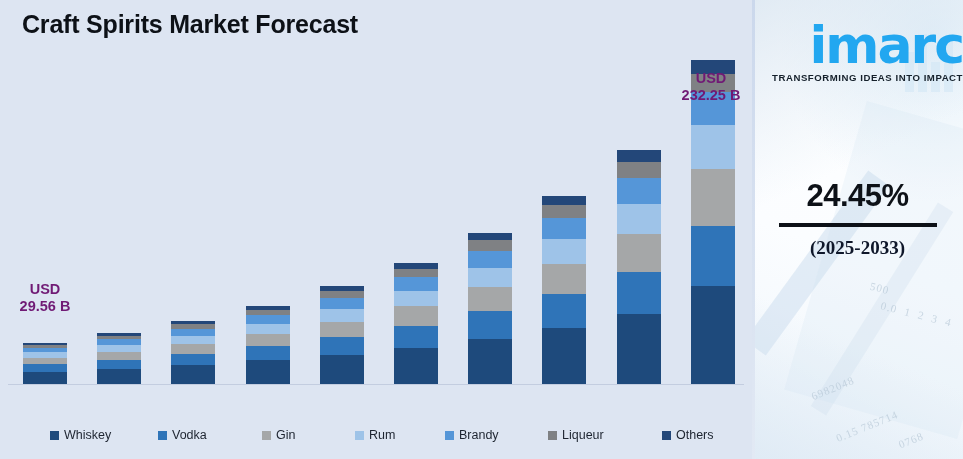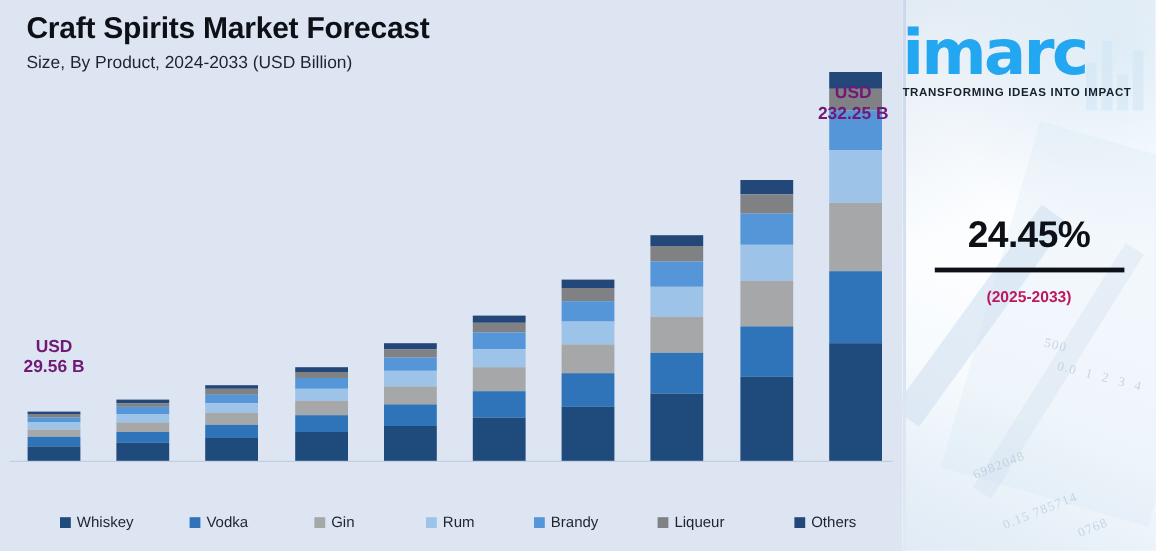--- a/index.html
+++ b/index.html
@@ -87,21 +87,21 @@
     position:absolute;color:rgba(180,196,212,.65);
     font-size:11px;font-family:"Liberation Serif",serif;
     letter-spacing:1px;white-space:nowrap;
   }
   .bp-edge{
     position:absolute;left:0;top:0;width:3px;height:459px;
     background:linear-gradient(180deg,#cbd8ec,#e2e9f4);
   }
 
   .logo{
-    position:absolute;left:0;top:20px;width:211px;text-align:left;
+    position:absolute;left:0;top:20px;width:211px;text-align:right;
   }
   .logo-word{
     font-size:52px;font-weight:bold;color:#22a7f0;
     letter-spacing:-2px;line-height:50px;
     font-family:"DejaVu Sans",sans-serif;
     position:relative;display:inline-block;
   }
   .logo-tag{
     margin-top:2px;font-size:9.6px;font-weight:bold;color:#15202b;
     letter-spacing:0.55px;
@@ -113,37 +113,36 @@
   .cagr-value{
     font-size:31px;font-weight:bold;color:#0d1117;letter-spacing:-0.5px;
   }
   .cagr-rule{
     width:158px;height:4px;background:#0d1117;margin:9px auto 10px auto;
   }
   .cagr-label{
     font-size:14.5px;font-weight:bold;color:#0d1117;line-height:22px;
   }
   .cagr-period{
-    font-size:13px;font-weight:bold;color:#be185d;line-height:22px;
+    font-size:19px;font-weight:bold;color:#0f172a;line-height:22px;font-family:Liberation Serif, serif;
   }
 
   .copy{
     position:absolute;left:0;bottom:11px;width:211px;text-align:center;
     font-size:9.2px;color:#3b4450;line-height:13px;
   }
 </style>
 </head>
 <body>
 
 <div id="root">
 
   <div class="chart-panel">
 
     <div class="title">Craft Spirits Market Forecast</div>
-    <div class="subtitle">Size, By Product, 2024-2033 (USD Billion)</div>
 
     <div class="plot">
       <div class="baseline"></div>
       <div id="bars-layer">
           <div class="bar" style="left: 23px; height: 41.2376px;">
             <div class="seg" style="background: rgb(30, 74, 124); height: 30.0068%;"></div>
             <div class="seg" style="background: rgb(47, 116, 184); height: 17.9973%;"></div>
             <div class="seg" style="background: rgb(165, 167, 168); height: 16.0014%;"></div>
             <div class="seg" style="background: rgb(158, 195, 232); height: 12.9905%;"></div>
             <div class="seg" style="background: rgb(85, 150, 216); height: 10.9946%;"></div>

